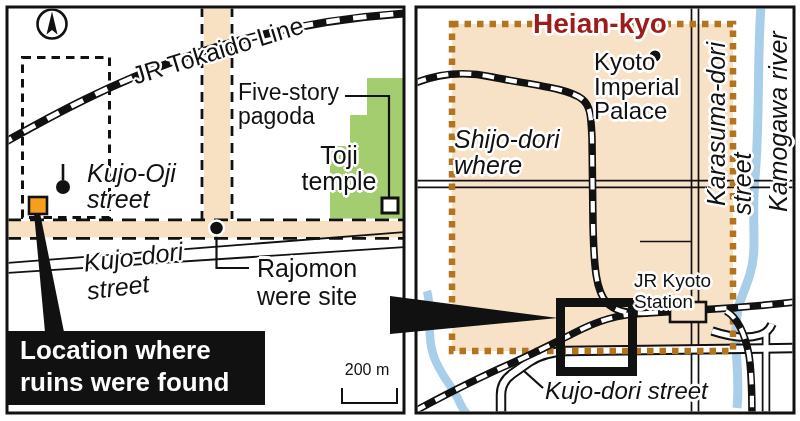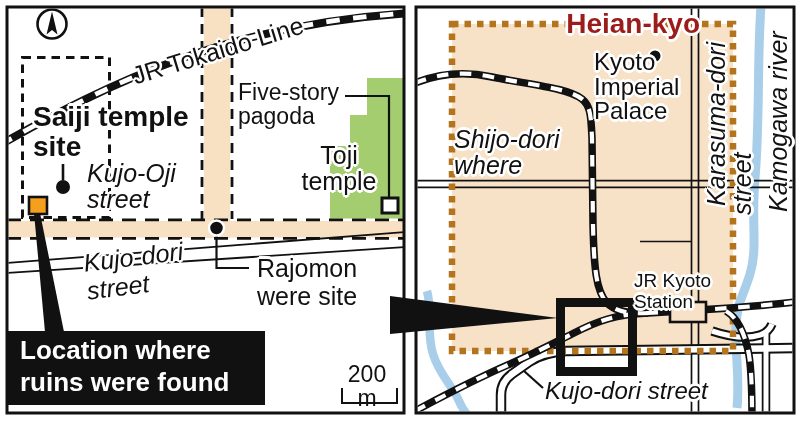--- a/index.html
+++ b/index.html
@@ -115,22 +115,20 @@
   </g>
 
   <rect x="7" y="7" width="397" height="406" fill="none" stroke="#111" stroke-width="3"></rect>
   <rect x="416" y="7" width="378" height="406" fill="none" stroke="#111" stroke-width="3"></rect>
 
   <polygon points="390,296 390,334 558,318" fill="#111"></polygon>
 </svg>
 
 <div class="lbl halo nw" style="left:133px;top:63px;font-size:25px;transform:rotate(-17deg);transform-origin:0 50%;">JR Tokaido Line</div>
 
-<div class="lbl halo b" style="left:33px;top:102px;font-size:28px;line-height:1.07;">Saiji temple
-site</div>
 
 <div class="lbl halo it" style="left:87px;top:160px;font-size:25px;">Kujo-Oji
 street</div>
 
 <div class="lbl halo" style="left:296px;top:142px;font-size:25px;width:86px;text-align:center;">Toji
 temple</div>
 
 <div class="lbl halo" style="left:238px;top:80px;font-size:23px;">Five-story
 pagoda</div>
 
@@ -138,24 +136,24 @@
 street</div>
 
 <div class="lbl halo" style="left:257px;top:254px;font-size:25px;line-height:1.12;">Rajomon
 were site</div>
 
 <div class="callout-box">
   <div class="lbl">Location where
 ruins were found</div>
 </div>
 
-<div class="lbl" style="left:336px;top:362px;font-size:23px;width:62px;text-align:center;">200 m</div>
+<div class="lbl" style="left:336px;top:362px;font-size:16px;width:62px;text-align:center;">200 m</div>
 <div class="scale-bracket"></div>
 
-<div class="lbl halo b" style="left:500px;top:9px;font-size:28px;width:200px;text-align:right;color:#9c1b1b;">Heian-kyo</div>
+<div class="lbl halo b" style="left:500px;top:9px;font-size:28px;width:200px;text-align:center;color:#9c1b1b;">Heian-kyo</div>
 
 <div class="lbl halo" style="left:594px;top:50px;font-size:24px;line-height:1.03;">Kyoto
 Imperial
 Palace</div>
 
 <div class="lbl halo it" style="left:454px;top:126px;font-size:25px;line-height:1.04;">Shijo-dori
 where</div>
 
 <div class="lbl halo it vrot" style="left:703px;top:206px;font-size:25px;">Karasuma-dori</div>
 

